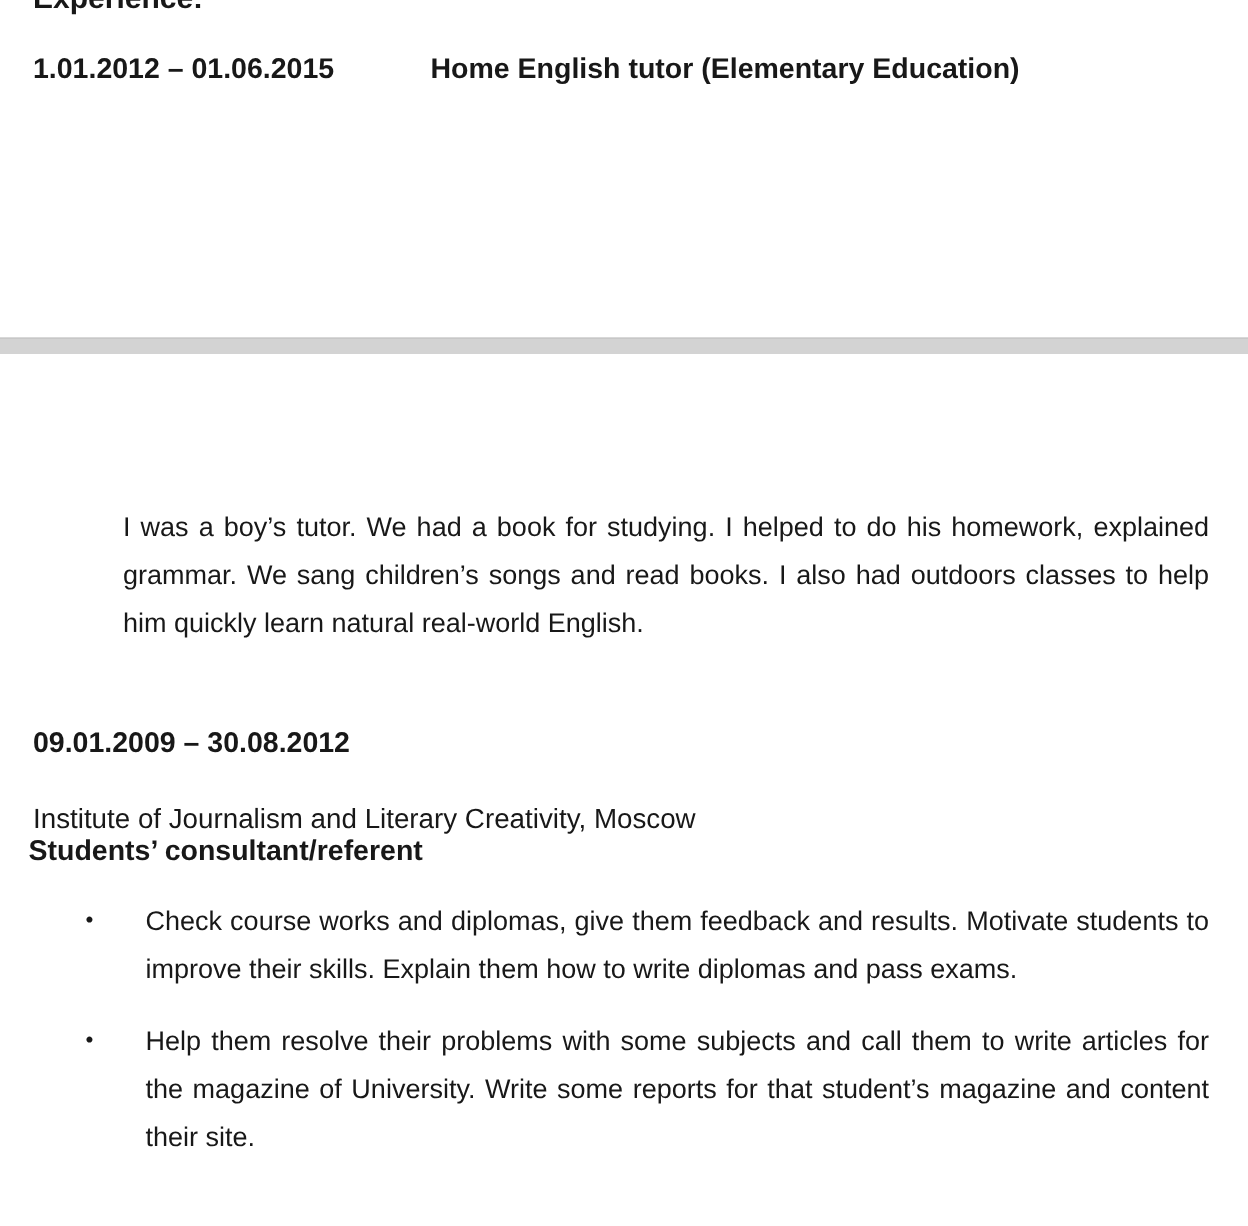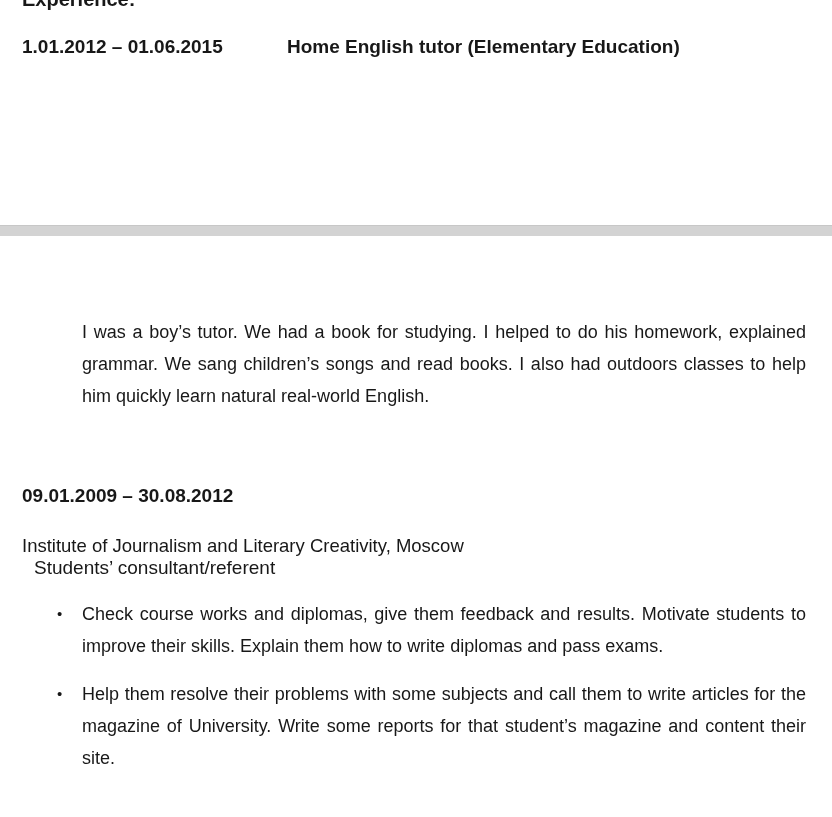--- a/index.html
+++ b/index.html
@@ -53,21 +53,21 @@
     width: 832px;
     height: 11px;
     background: #d3d3d3;
     border-top: 1px solid #c7c7c7;
   }
 
   
   .description {
     position: absolute;
     left: 82px;
-    top: 316px;
+    top: 335px;
     width: 724px;
     font-size: 18px;
     line-height: 32px;
     text-align: justify;
   }
 
   .entry2-dates {
     position: absolute;
     left: 22px;
     top: 463px;
@@ -83,24 +83,24 @@
     left: 22px;
     top: 508px;
     font-size: 18.5px;
     line-height: 26px;
     white-space: nowrap;
     margin-top: 25px;
   }
 
   .role {
     position: absolute;
-    left: 34px;
+    left: 19px;
     top: 555px;
     font-size: 19px;
-    font-weight: normal;
+    font-weight: bold;
     line-height: 26px;
     white-space: nowrap;
   }
 
   .bullets {
     position: absolute;
     left: 57px;
     top: 598px;
     width: 749px;
   }
@@ -114,20 +114,21 @@
   }
   .bullet-marker {
     flex: 0 0 25px;
     width: 25px;
     font-size: 15px;
     line-height: 32px;
   }
   .bullet-text {
     flex: 1 1 auto;
     text-align: justify;
+    margin-left: 15px;
   }
 </style>
 </head>
 <body>
 
 <div class="canvas">
 
   <div>
     <div class="section-heading">Experience:</div>
 

